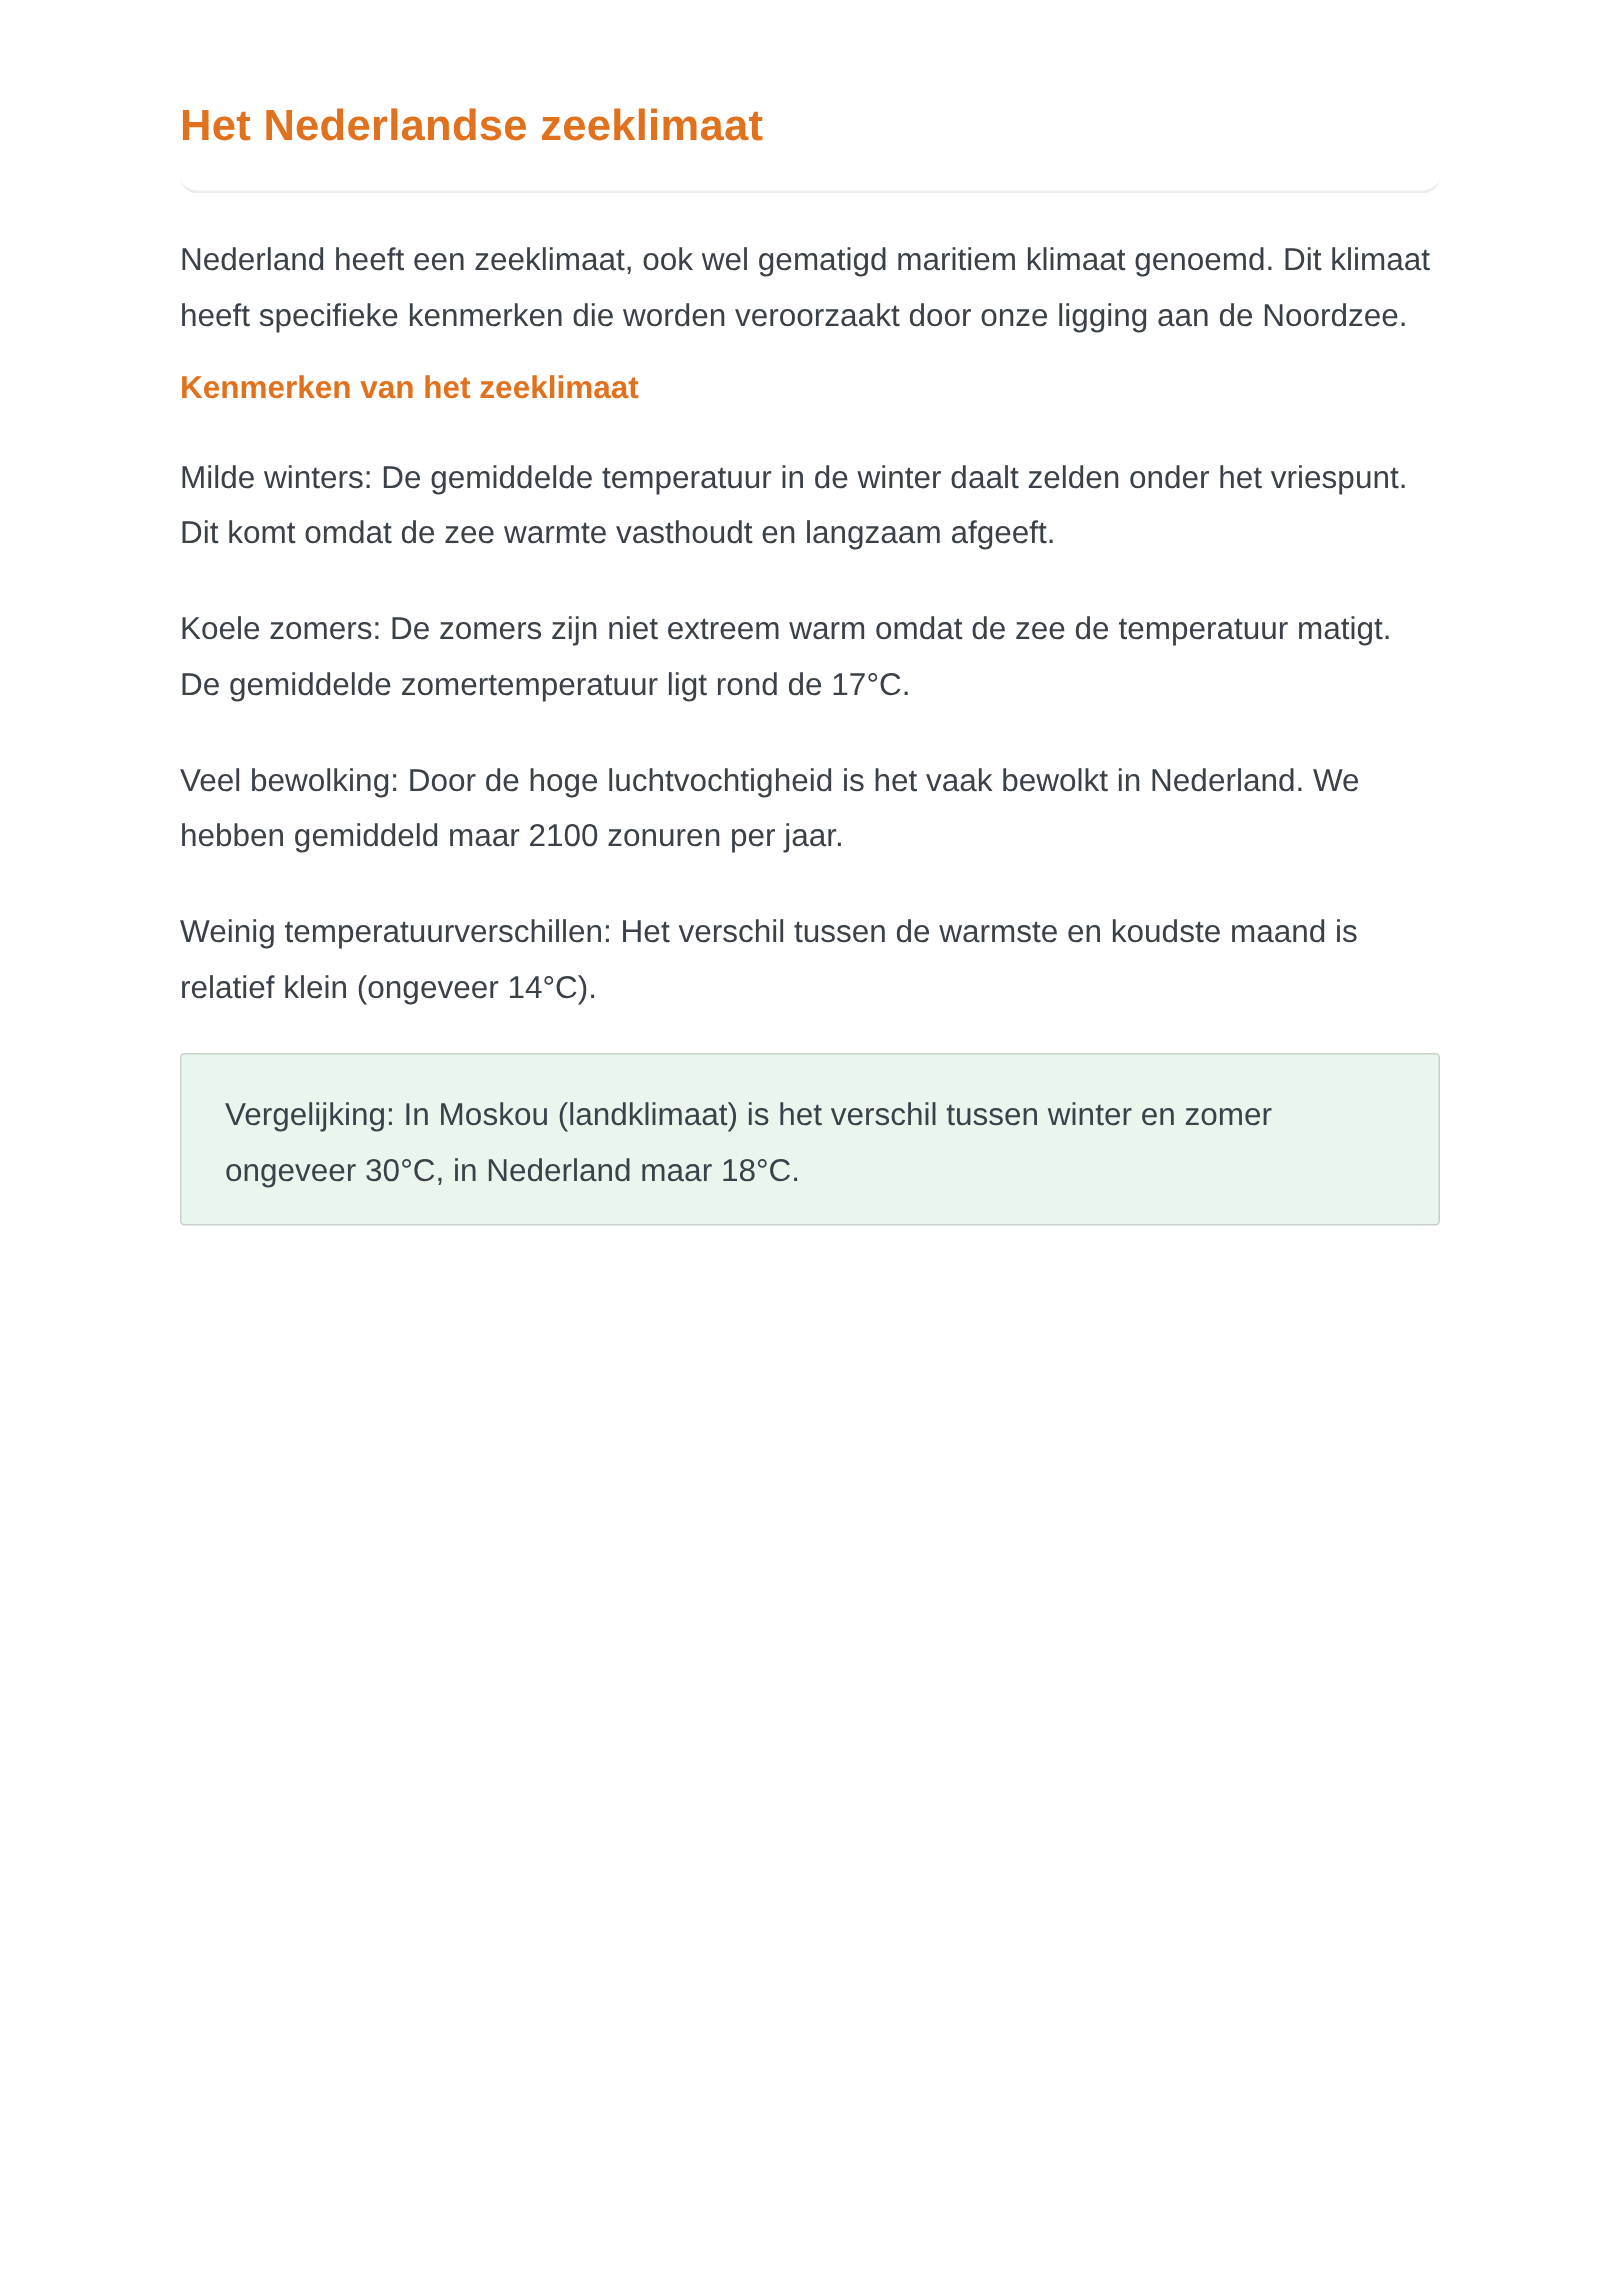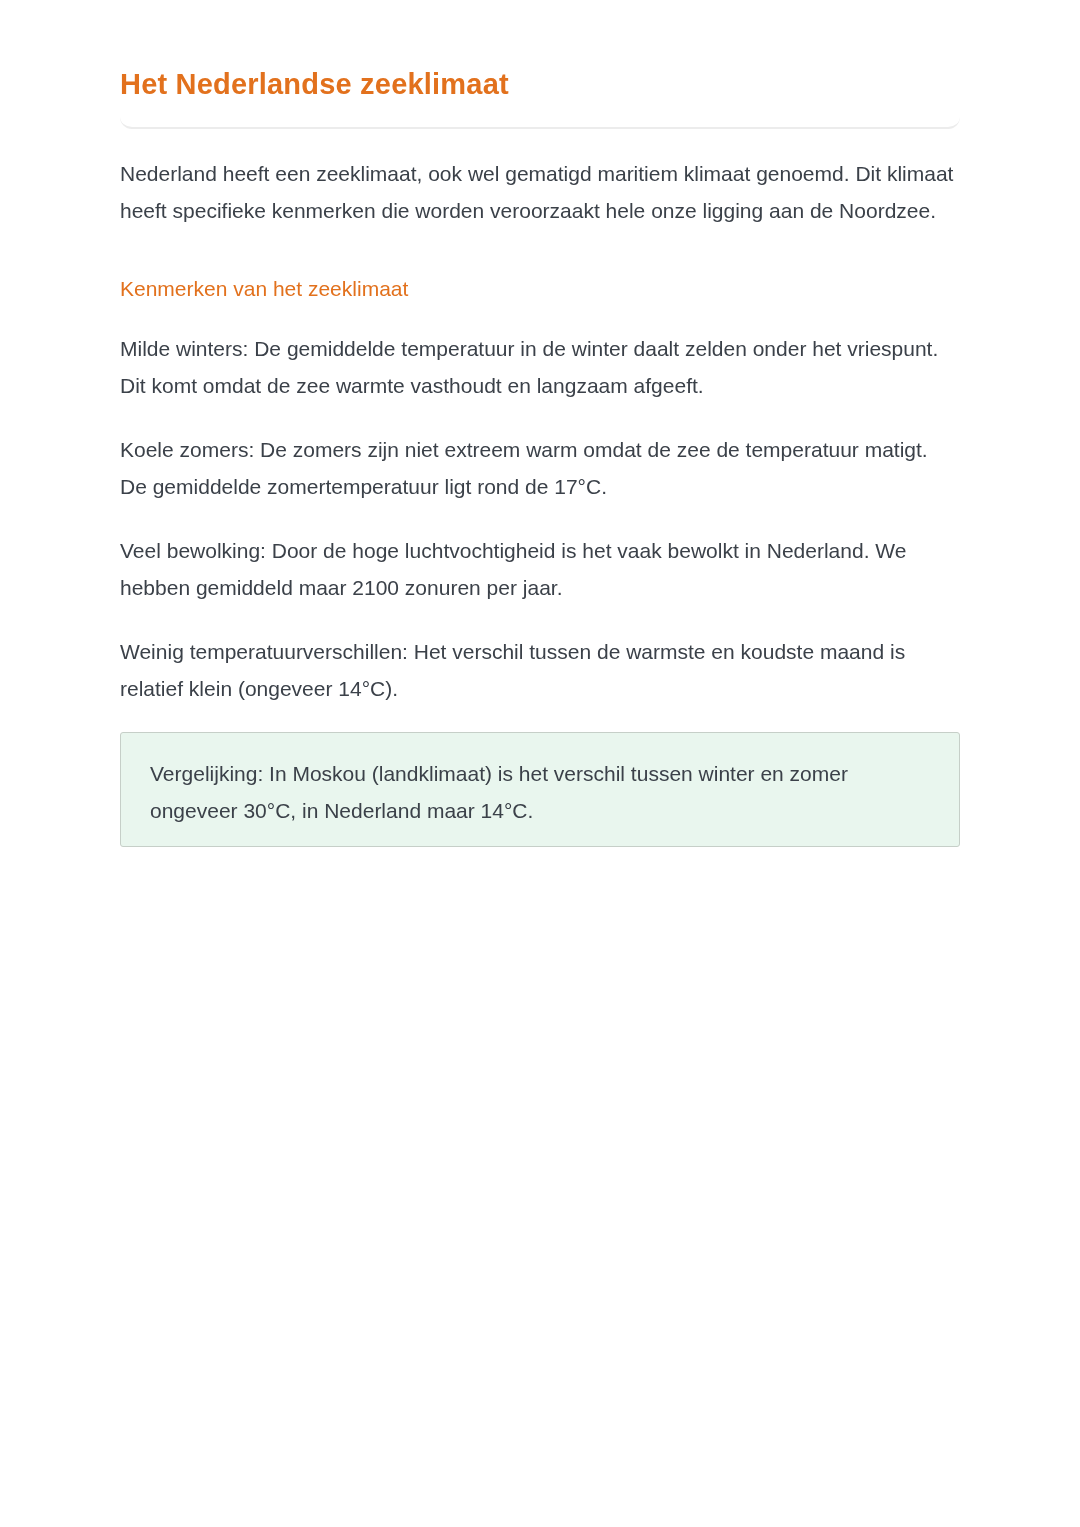--- a/index.html
+++ b/index.html
@@ -40,24 +40,24 @@
   p.body-par {
     font-size: 21px;
     line-height: 37px;
     color: var(--body-text);
     margin-top: 27px;
   }
   p.intro-par {
     margin-top: 26px;
   }
   h3.section-heading {
-    margin-top: 46px;
+    margin-top: 16px;
     font-size: 21px;
     line-height: 28px;
-    font-weight: 400;
+    font-weight: 700;
     color: var(--accent-orange);
   }
   h3.section-heading + p.body-par {
     margin-top: 27px;
   }
   .callout {
     margin-top: 25px;
     background: var(--callout-bg);
     border: 1px solid var(--callout-border);
     border-radius: 3px;
@@ -71,31 +71,31 @@
   }
 </style>
 </head>
 <body>
 
 <div class="page">
   <div class="content">
 
     <h1 class="page-title">Het Nederlandse zeeklimaat</h1>
 
-    <p class="body-par intro-par">Nederland heeft een zeeklimaat, ook wel gematigd maritiem klimaat genoemd. Dit klimaat heeft specifieke kenmerken die worden veroorzaakt hele onze ligging aan de Noordzee.</p>
+    <p class="body-par intro-par">Nederland heeft een zeeklimaat, ook wel gematigd maritiem klimaat genoemd. Dit klimaat heeft specifieke kenmerken die worden veroorzaakt door onze ligging aan de Noordzee.</p>
 
     <h3 class="section-heading">Kenmerken van het zeeklimaat</h3>
 
     <p class="body-par">Milde winters: De gemiddelde temperatuur in de winter daalt zelden onder het vriespunt. Dit komt omdat de zee warmte vasthoudt en langzaam afgeeft.</p>
 
     <p class="body-par">Koele zomers: De zomers zijn niet extreem warm omdat de zee de temperatuur matigt. De gemiddelde zomertemperatuur ligt rond de 17°C.</p>
 
 
     <p class="body-par">Veel bewolking: Door de hoge luchtvochtigheid is het vaak bewolkt in Nederland. We hebben gemiddeld maar 2100 zonuren per jaar.</p>
 
     <p class="body-par">Weinig temperatuurverschillen: Het verschil tussen de warmste en koudste maand is relatief klein (ongeveer 14°C).</p>
 
     <div class="callout">
-      <p>Vergelijking: In Moskou (landklimaat) is het verschil tussen winter en zomer ongeveer 30°C, in Nederland maar 14°C.</p>
+      <p>Vergelijking: In Moskou (landklimaat) is het verschil tussen winter en zomer ongeveer 30°C, in Nederland maar 18°C.</p>
     </div>
 
   </div>
 </div>
 
 </body></html>

